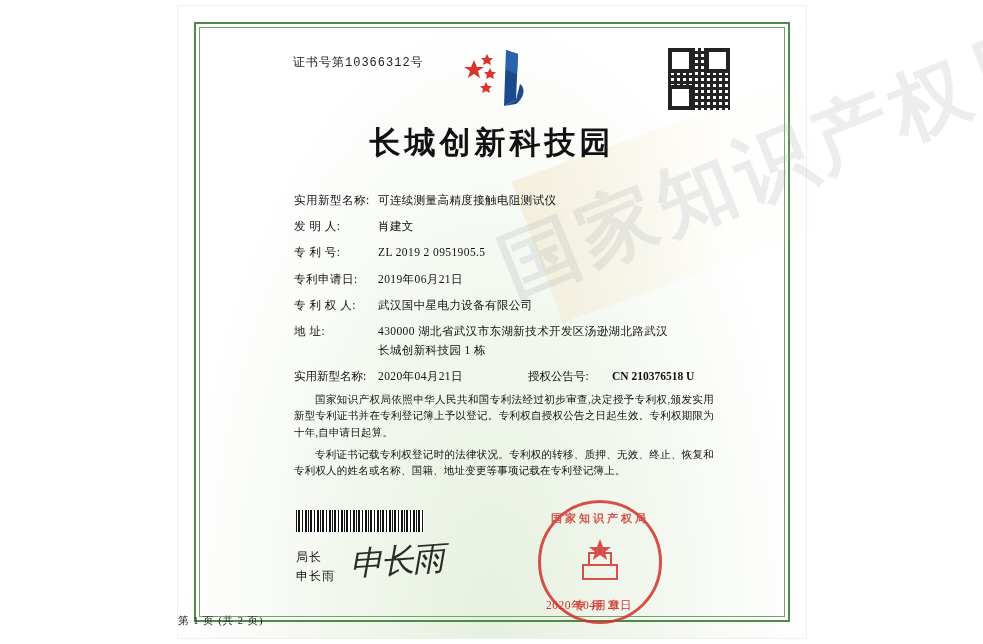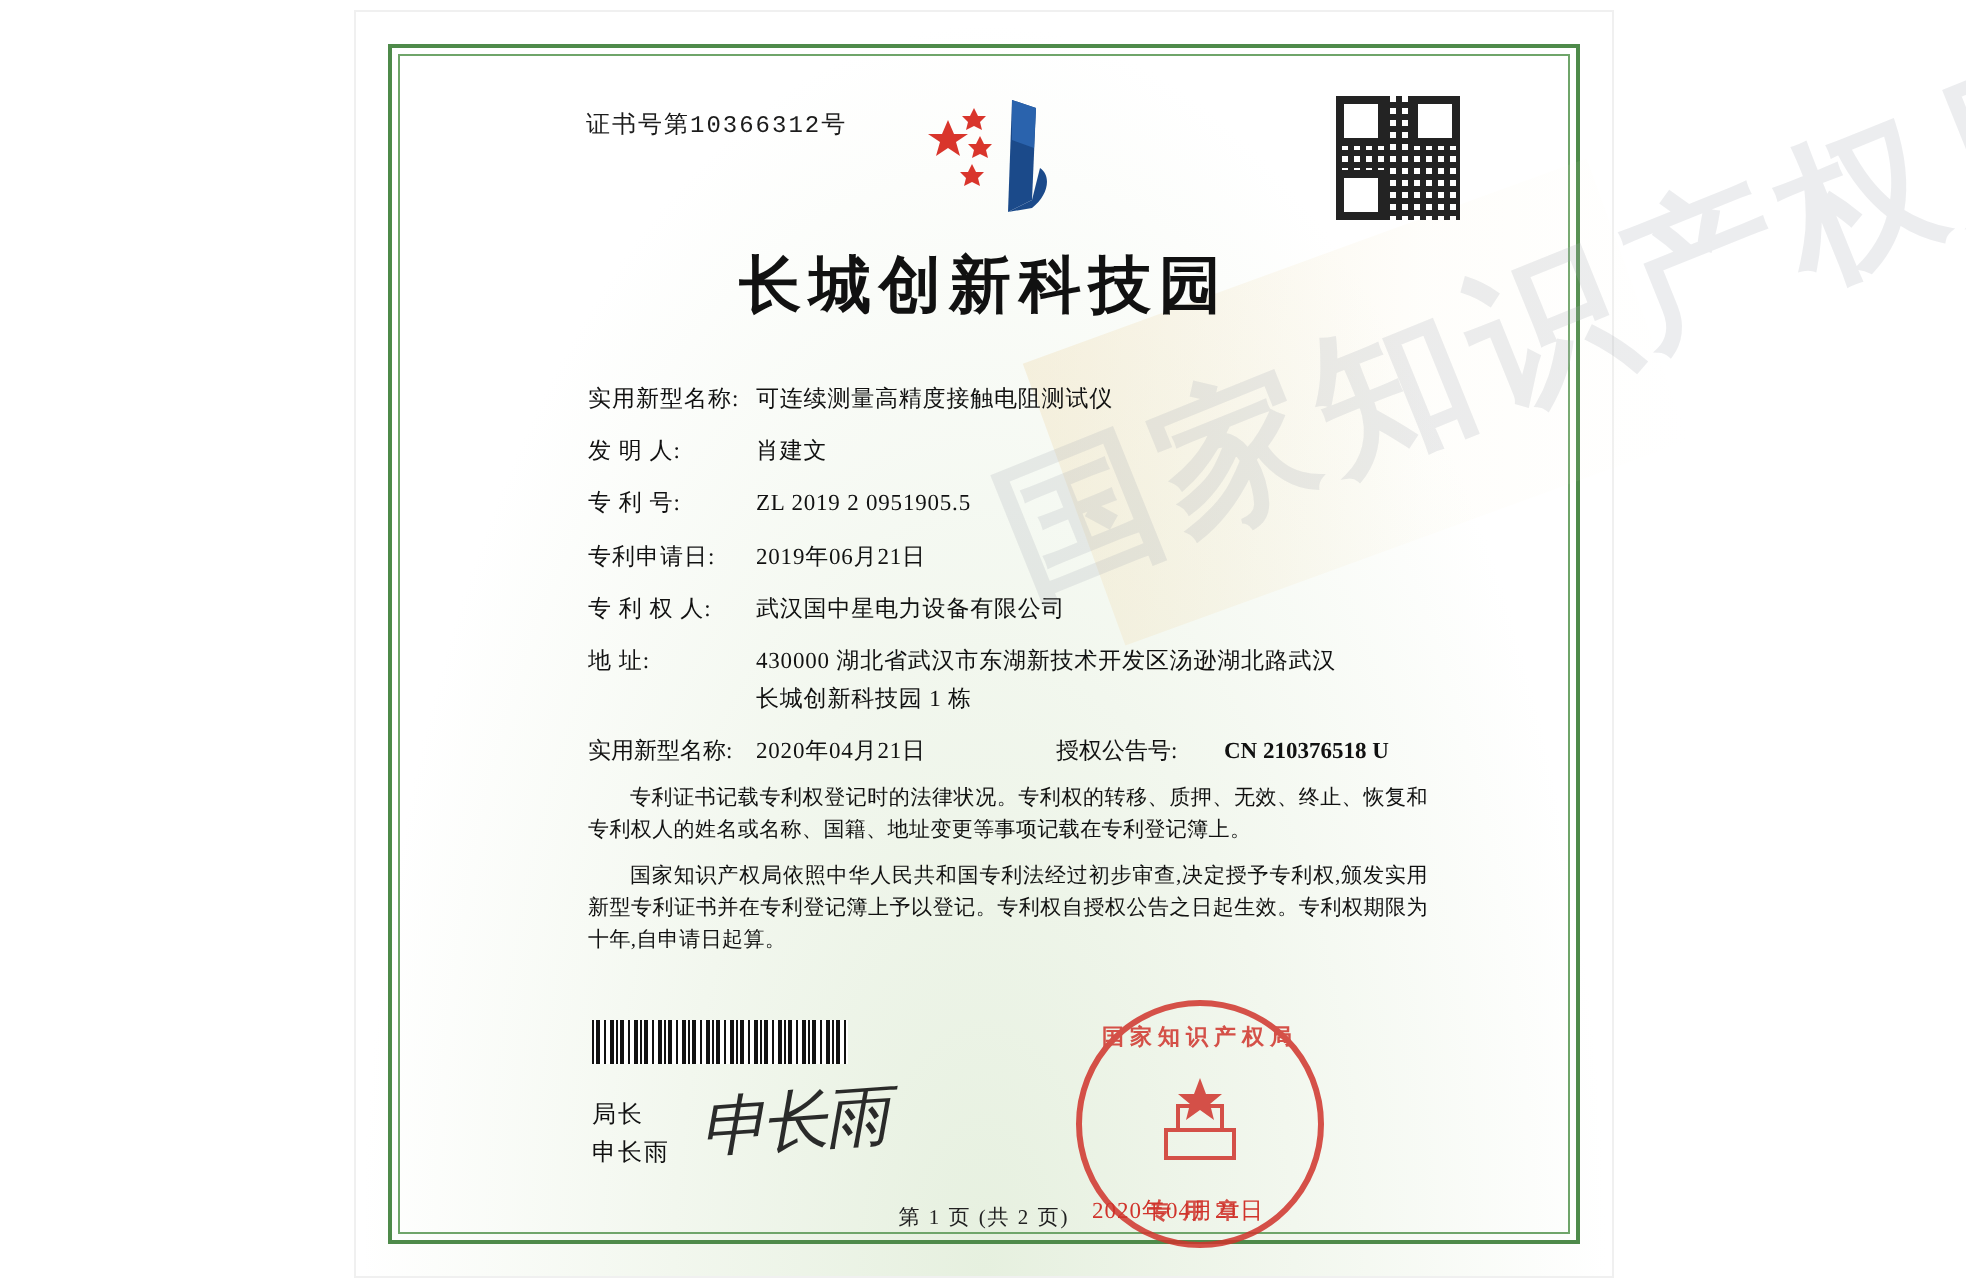--- a/index.html
+++ b/index.html
@@ -268,22 +268,22 @@
     top: 592px;
     font-size: 11.5px;
     color: #d0342c;
     letter-spacing: 0.5px;
   }
 
   .page-footer {
     position: absolute;
     left: 0;
     right: 0;
-    bottom: 22px;
-    text-align: center;
+    bottom: 10px;
+    text-align: left;
     font-size: 10.5px;
     color: #222;
     letter-spacing: 1px;
   }
 </style>
 </head>
 <body>
 
 <div class="page">
   <div class="cert">
@@ -342,22 +342,22 @@
       <div class="fvalue2">长城创新科技园 1 栋</div>
       <div class="frow split">
         <div class="split-label">实用新型名称:</div>
         <div class="fvalue">2020年04月21日</div>
         <div class="split-label">授权公告号:</div>
         <div class="split-val">CN 210376518 U</div>
       </div>
     </div>
 
     <div class="paras">
+      <p>国家知识产权局依照中华人民共和国专利法经过初步审查,决定授予专利权,颁发实用新型专利证书并在专利登记簿上予以登记。专利权自授权公告之日起生效。专利权期限为十年,自申请日起算。</p>
       <p>专利证书记载专利权登记时的法律状况。专利权的转移、质押、无效、终止、恢复和专利权人的姓名或名称、国籍、地址变更等事项记载在专利登记簿上。</p>
-      <p>国家知识产权局依照中华人民共和国专利法经过初步审查,决定授予专利权,颁发实用新型专利证书并在专利登记簿上予以登记。专利权自授权公告之日起生效。专利权期限为十年,自申请日起算。</p>
     </div>
 
     <div class="barcode"></div>
 
     <div class="signature-block">
       <div>局长</div>
       <div>申长雨</div>
     </div>
     <div class="handsign">申长雨</div>
 

